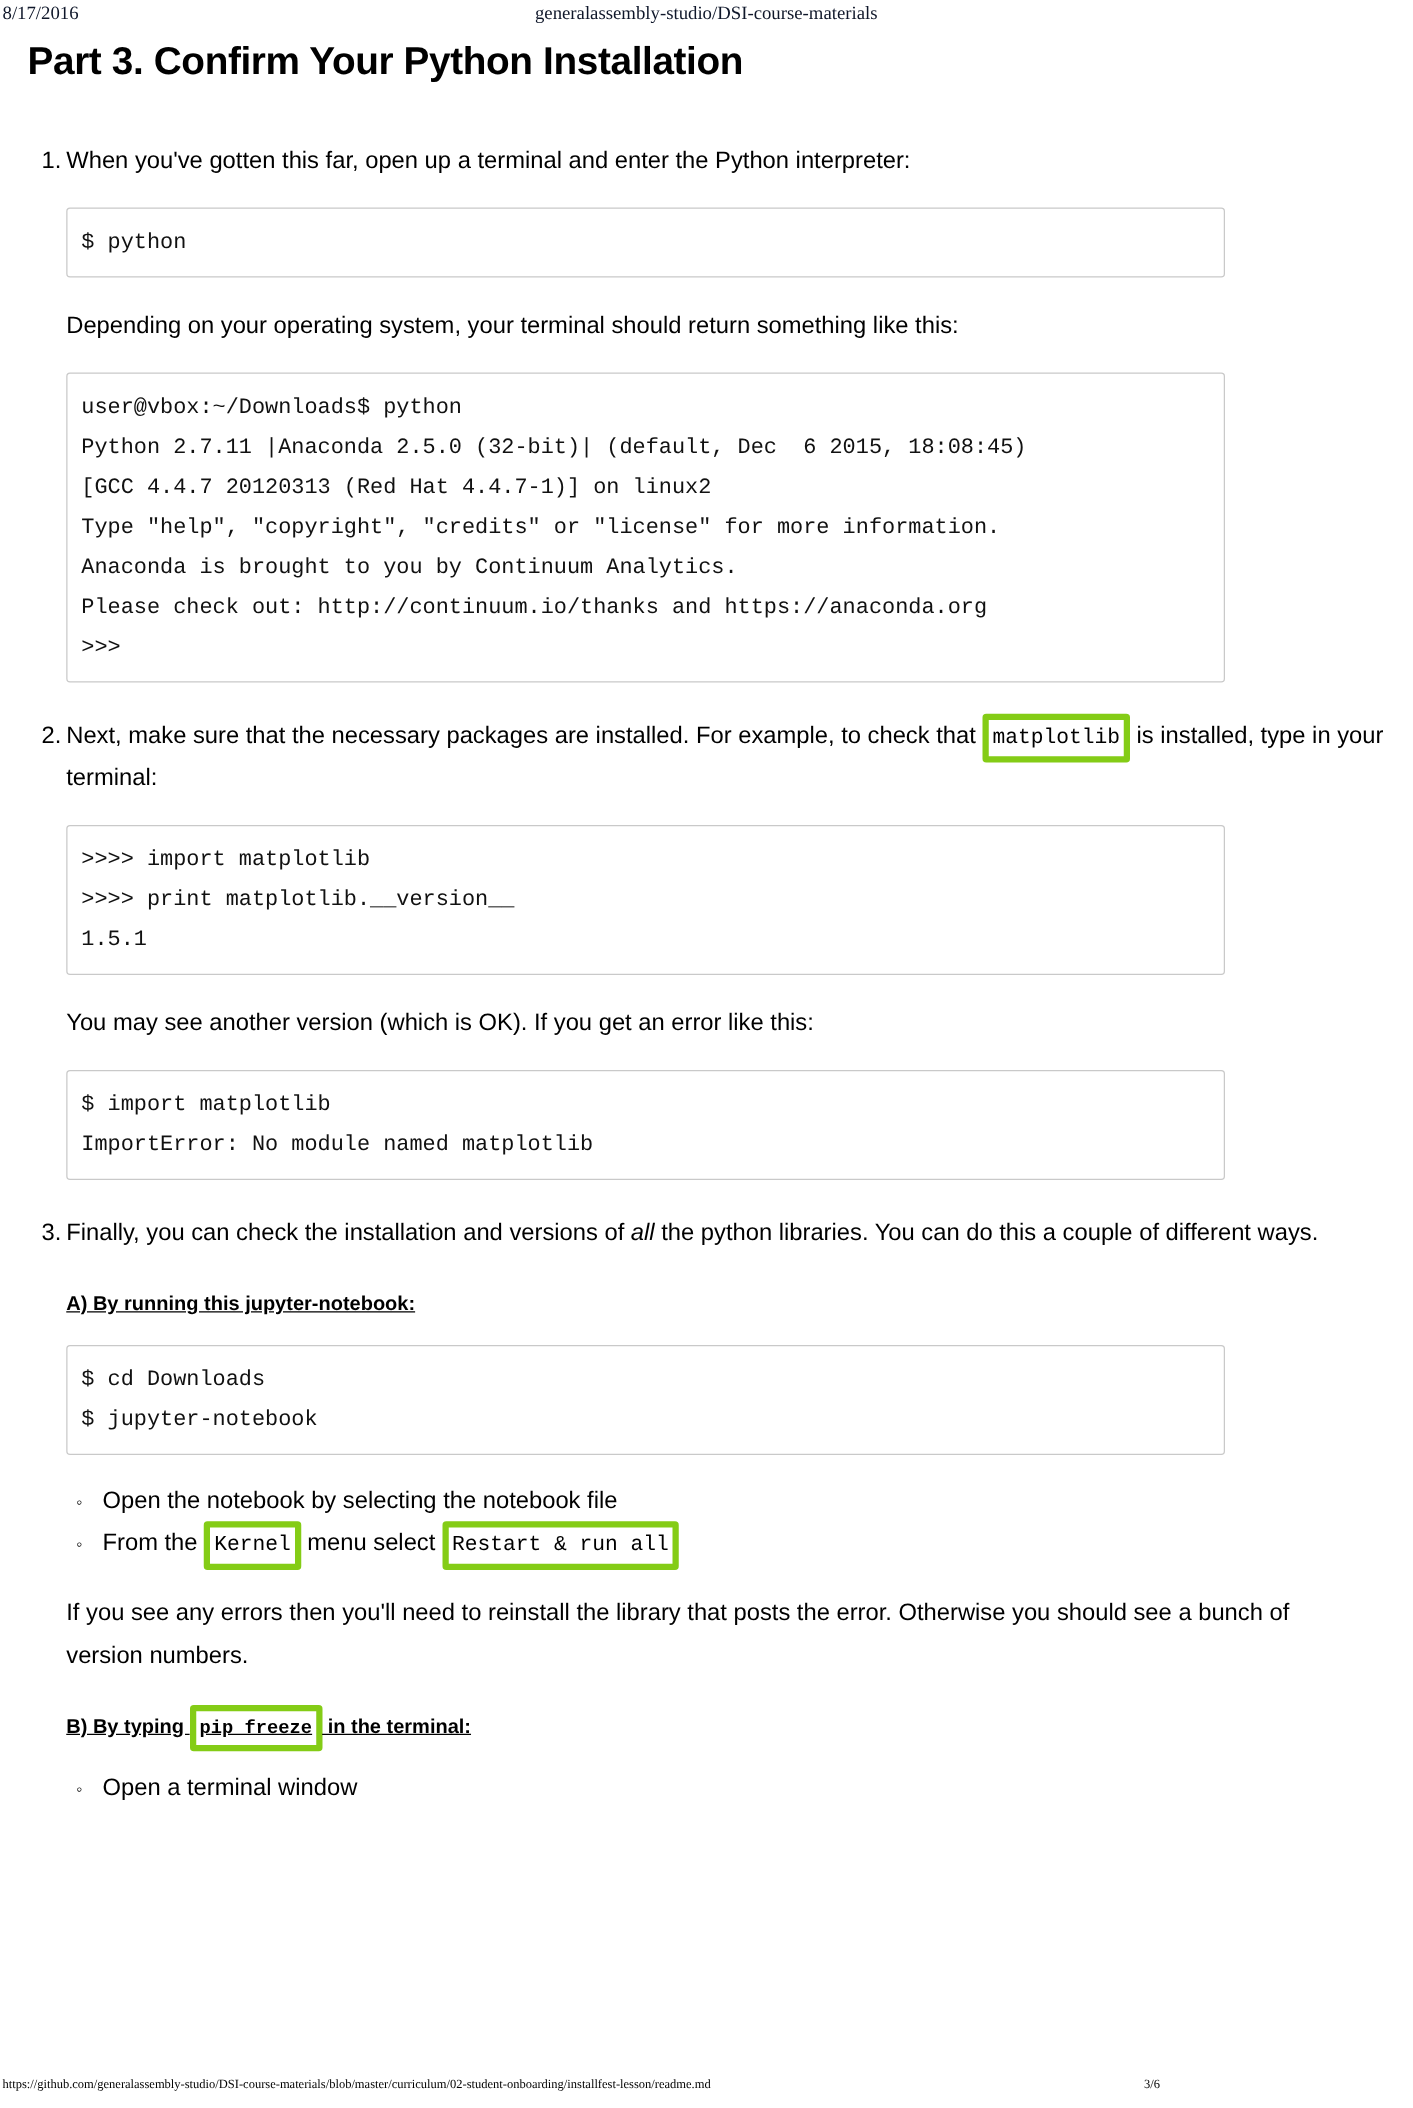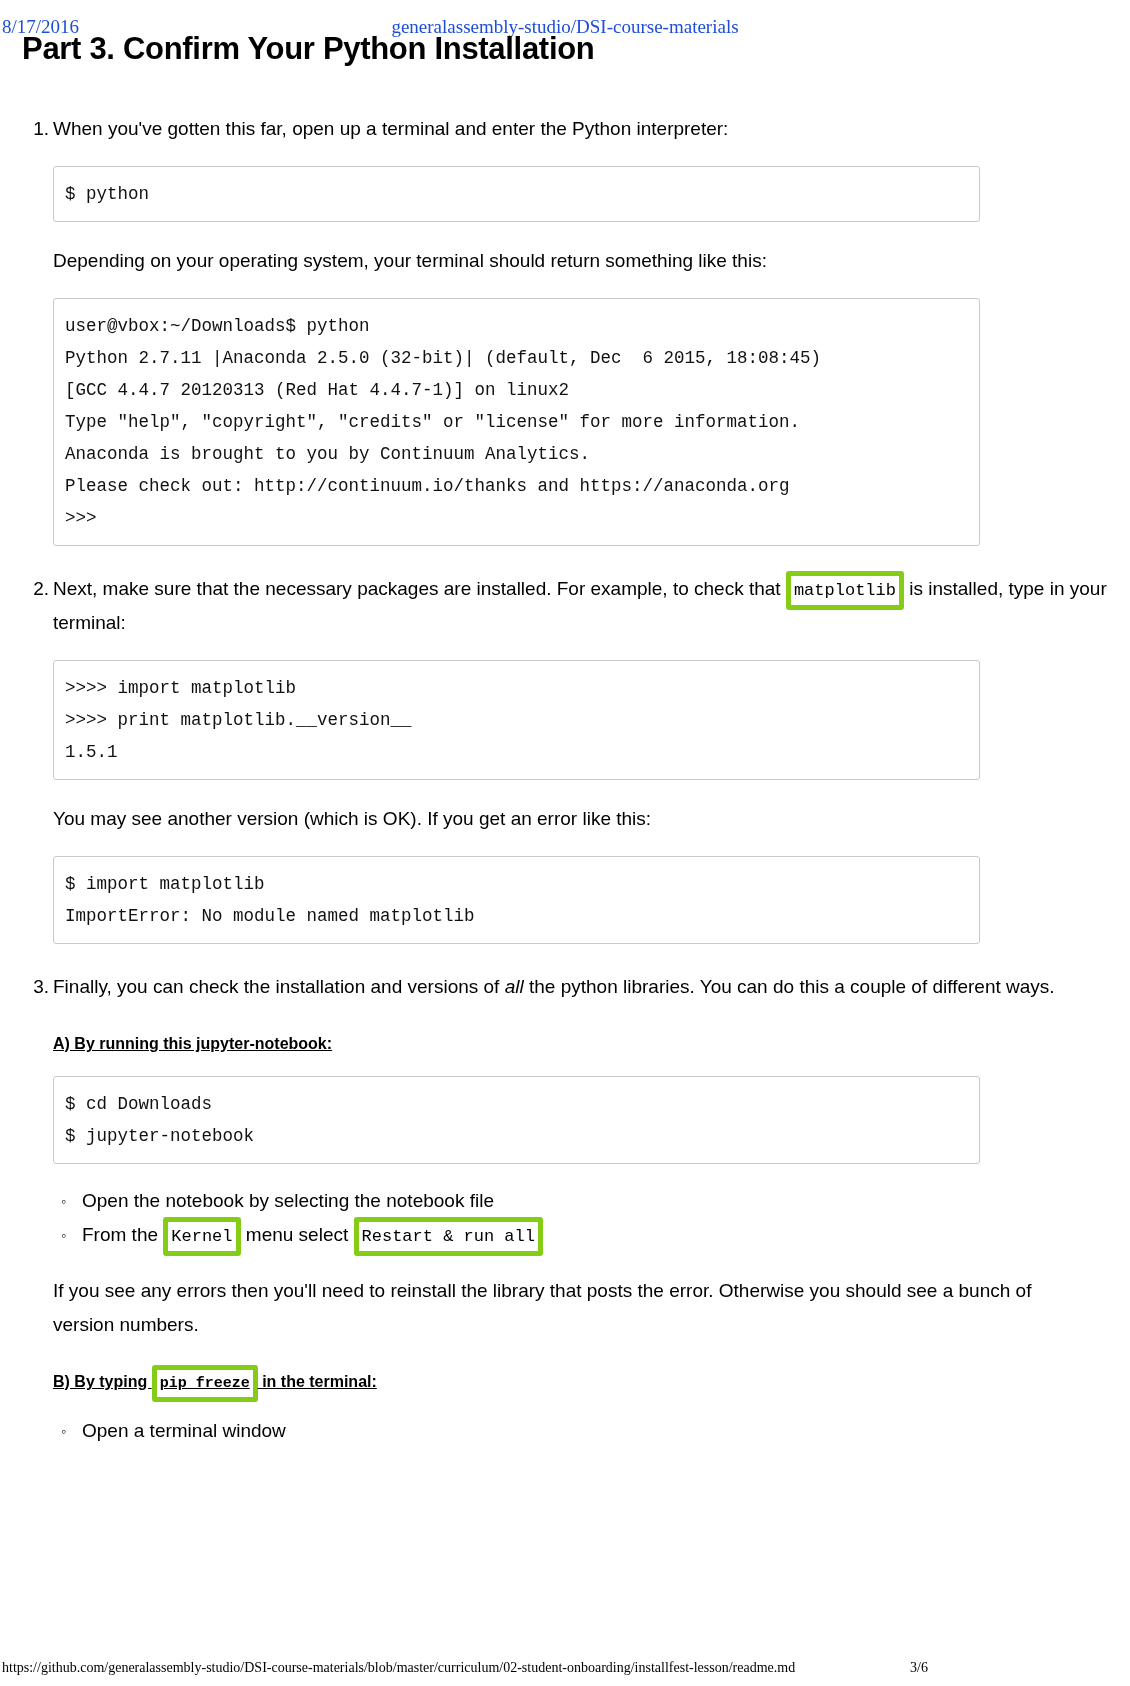--- a/index.html
+++ b/index.html
@@ -12,27 +12,27 @@
     height: 1686px;
     position: relative;
     font-family: "Liberation Sans", sans-serif;
     color: #000000;
     overflow: hidden;
   }
 
   
   .print-header {
     position: absolute;
-    top: 16px;
+    top: 0;
     left: 0;
     width: 1130px;
     height: 24px;
     font-family: "Liberation Serif", serif;
-    font-size: 19px;
-    color: #1d4ed8;
+    font-size: 15px;
+    color: #0f172a;
     line-height: 20px;
   }
   .print-header .ph-date {
     position: absolute;
     left: 2px;
     top: 1px;
     white-space: nowrap;
   }
   .print-header .ph-title {
     position: absolute;
@@ -154,21 +154,21 @@
   }
 
   
   .print-footer {
     position: absolute;
     left: 0;
     bottom: 6px;
     width: 932px;
     height: 22px;
     font-family: "Liberation Serif", serif;
-    font-size: 14px;
+    font-size: 10px;
     line-height: 20px;
   }
   .print-footer .pf-url {
     position: absolute;
     left: 2px;
     top: 0;
     white-space: nowrap;
   }
   .print-footer .pf-page {
     position: absolute;

